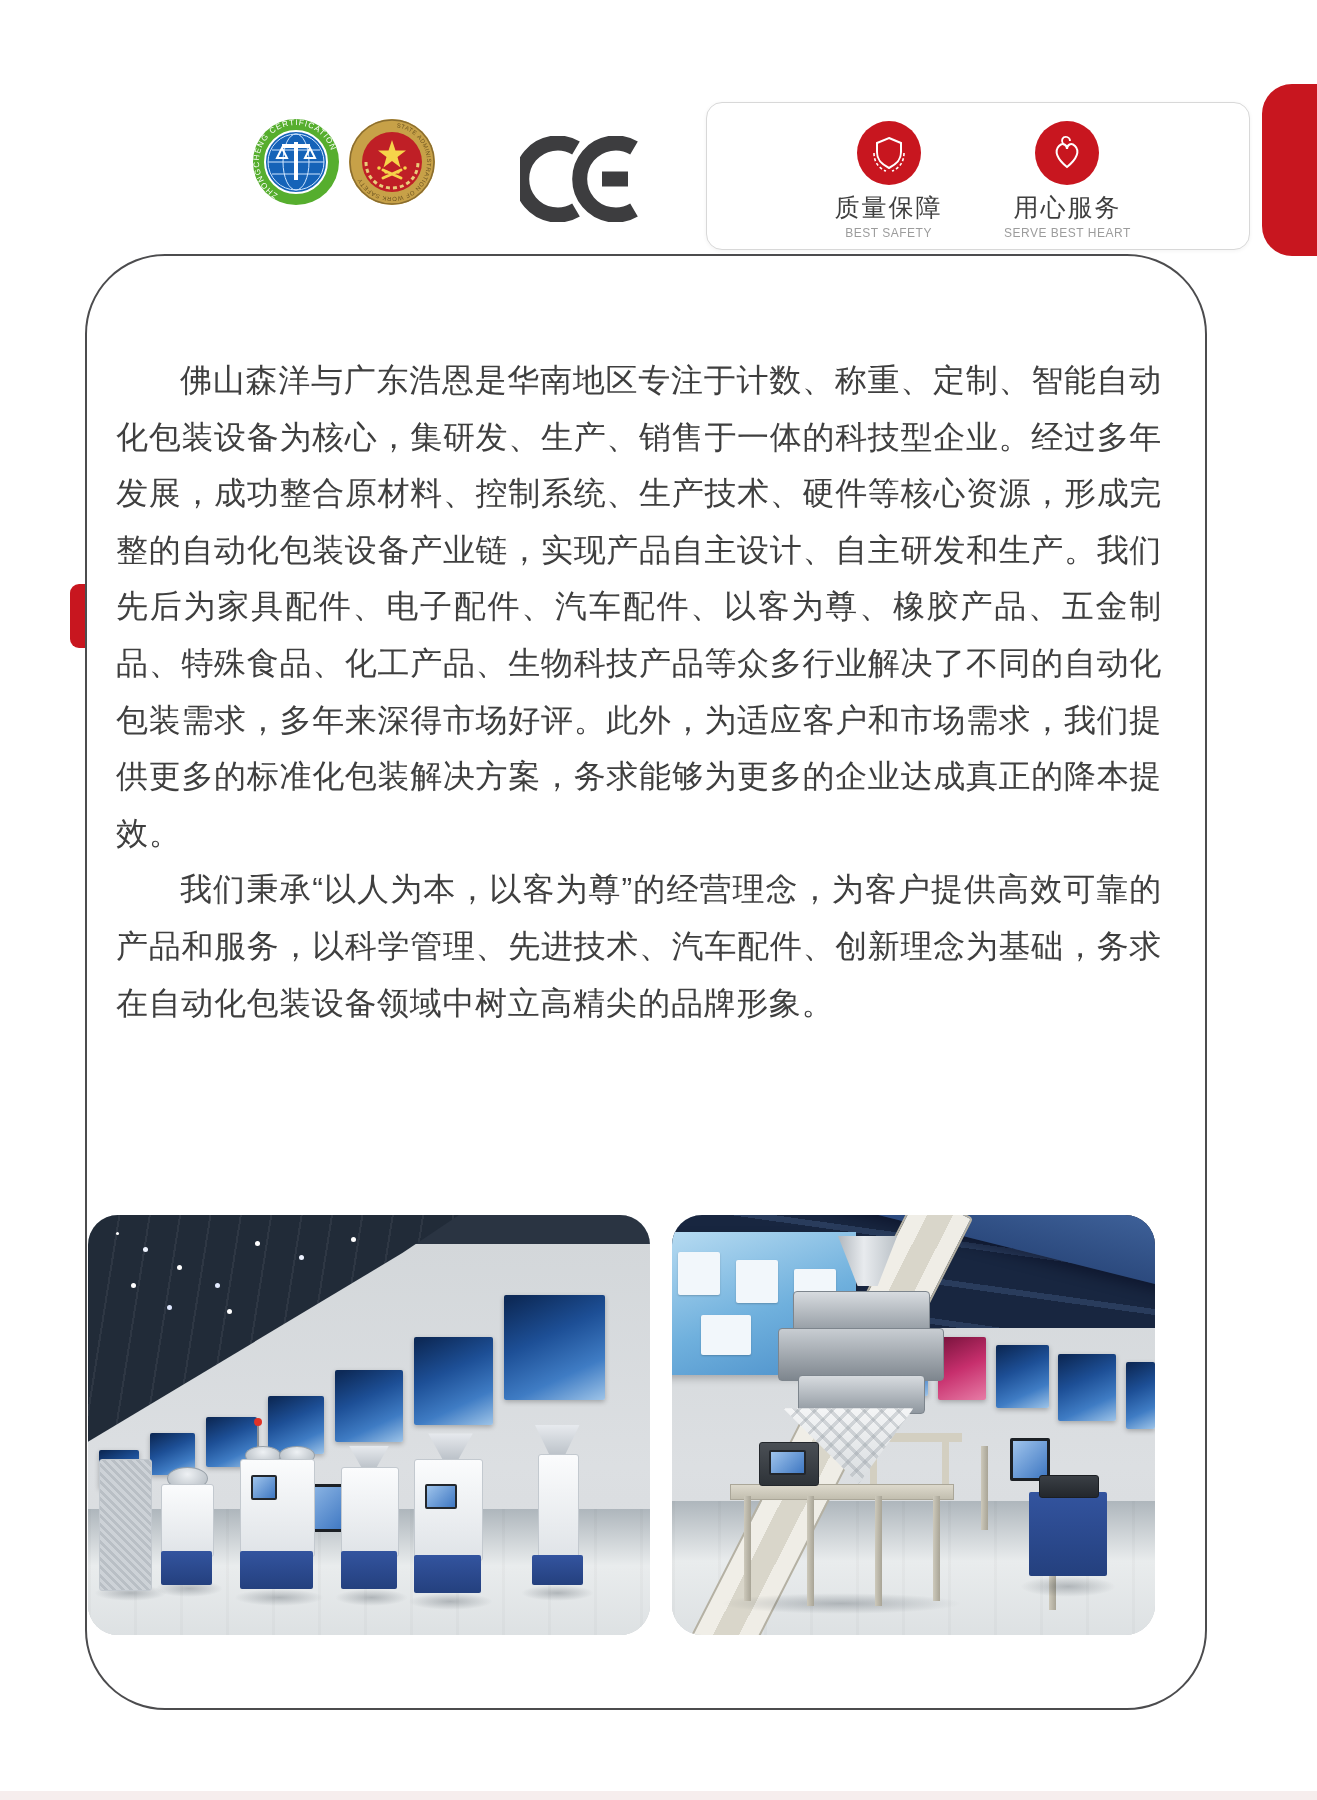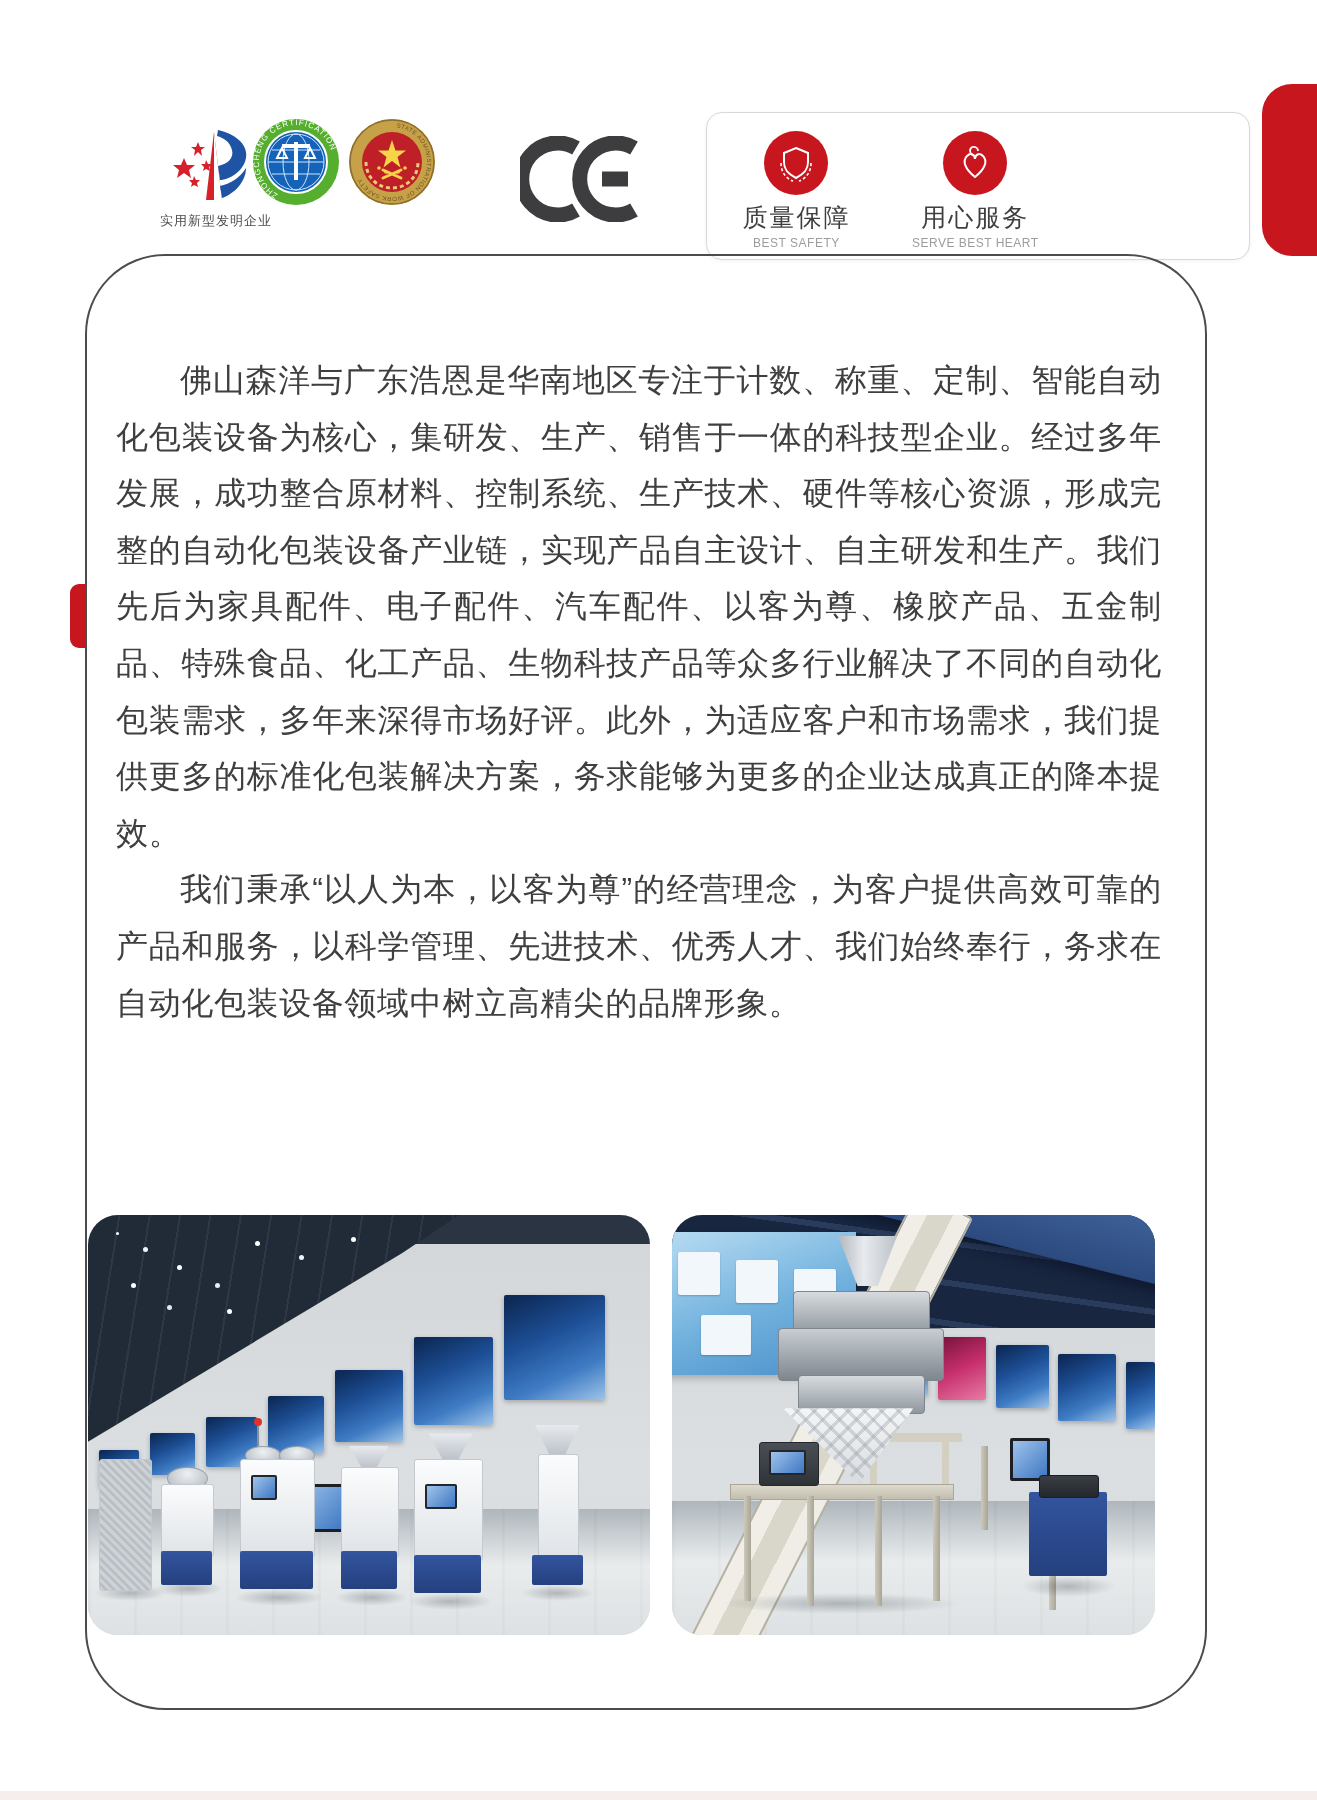--- a/index.html
+++ b/index.html
@@ -4,23 +4,23 @@
 <style>
   html,body{margin:0;padding:0;background:#ffffff;}
   .page{position:relative;width:1317px;height:1800px;background:#fff;overflow:hidden;
         font-family:"Liberation Sans","DejaVu Sans",sans-serif;}
 
   
   .logo{position:absolute;text-align:center;}
   .logo-label{font-size:13px;color:#4c4c4c;margin-top:4px;white-space:nowrap;letter-spacing:1px;}
 
   
-  .values-card{position:absolute;left:706px;top:112px;width:542px;height:146px;background:#fff;
+  .values-card{position:absolute;left:706px;top:102px;width:542px;height:146px;background:#fff;
                border:1px solid #d8d8d8;border-radius:16px;box-shadow:0 1px 4px rgba(0,0,0,.05);
-               display:flex;justify-content:flex-start;align-items:flex-start;}
+               display:flex;justify-content:center;align-items:flex-start;}
   .value-item{width:33%;text-align:center;padding-top:18px;}
   .value-icon{width:64px;height:64px;border-radius:50%;background:#c8161f;margin:0 auto;
               display:flex;align-items:center;justify-content:center;}
   .value-cn{font-size:25px;color:#3f3f3f;letter-spacing:2px;margin-top:6px;}
   .value-en{font-size:12px;color:#9c9c9c;letter-spacing:.5px;margin-top:2px;}
 
   
   .red-tab{position:absolute;left:1262px;top:84px;width:55px;height:172px;background:#c8161f;
            border-radius:30px 0 0 30px;}
   .red-sliver{position:absolute;left:70px;top:584px;width:16px;height:64px;background:#c8161f;
@@ -93,35 +93,20 @@
         clip-path:polygon(0 0,100% 0,58% 100%);}
   .rp-funnel{position:absolute;background:linear-gradient(90deg,#9aa2aa,#e8ebee 45%,#aab2b9);
         clip-path:polygon(14% 0,86% 0,62% 100%,38% 100%);}
 </style>
 </head>
 <body>
 
 <div class="page">
 
 
-  <div class="logo" style="left:158px;top:126px;width:116px;">
-    <svg width="92" height="78" viewBox="0 0 92 78">
-      <g fill="#d6202a">
-        <polygon points="14,32 17,39 25,39 19,44 21,52 14,47 7,52 9,44 3,39 11,39"></polygon>
-        <polygon points="28,16 30,21 35,21 31,24 32,30 28,26 24,30 25,24 21,21 26,21"></polygon>
-        <polygon points="36,34 38,38 42,38 39,41 40,45 36,43 33,45 34,41 31,38 35,38"></polygon>
-        <polygon points="24,50 26,54 30,54 27,57 28,61 24,59 21,61 22,57 19,54 23,54"></polygon>
-      </g>
-      <polygon fill="#d6202a" points="44,6 52,74 36,74"></polygon>
-      <polygon fill="#ffffff" points="44,6 52,74 44,74"></polygon>
-      <path fill="#1f54a5" d="M48 4 C74 10 84 28 70 44 C62 52 54 54 50 54 L48 40 C58 38 64 32 62 24 C60 16 54 12 47 10 Z"></path>
-      <path fill="#1f54a5" d="M50 60 C60 58 70 52 76 42 C76 56 64 68 52 72 Z"></path>
-    </svg>
-    <div class="logo-label">实用新型发明企业</div>
-  </div>
 
   <div class="logo" style="left:252px;top:118px;">
     <svg width="88" height="88" viewBox="0 0 88 88">
       <circle cx="44" cy="44" r="43" fill="#56ae2e"></circle>
       <circle cx="44" cy="44" r="31" fill="#1563b8" stroke="#ffffff" stroke-width="2"></circle>
       <ellipse cx="44" cy="44" rx="28" ry="28" fill="none" stroke="#cfe6ff" stroke-width="1"></ellipse>
       <ellipse cx="44" cy="44" rx="13" ry="28" fill="none" stroke="#cfe6ff" stroke-width="1"></ellipse>
       <line x1="16" y1="44" x2="72" y2="44" stroke="#cfe6ff" stroke-width="1"></line>
       <line x1="20" y1="32" x2="68" y2="32" stroke="#cfe6ff" stroke-width="1"></line>
       <line x1="20" y1="56" x2="68" y2="56" stroke="#cfe6ff" stroke-width="1"></line>
@@ -192,21 +177,21 @@
     </div>
   </div>
 
   <div class="red-tab"></div>
   <div class="red-sliver"></div>
   <div class="outline-box"></div>
   <div class="bottom-strip"></div>
 
   <div class="intro">
     <p>佛山森洋与广东浩恩是华南地区专注于计数、称重、定制、智能自动化包装设备为核心，集研发、生产、销售于一体的科技型企业。经过多年发展，成功整合原材料、控制系统、生产技术、硬件等核心资源，形成完整的自动化包装设备产业链，实现产品自主设计、自主研发和生产。我们先后为家具配件、电子配件、汽车配件、以客为尊、橡胶产品、五金制品、特殊食品、化工产品、生物科技产品等众多行业解决了不同的自动化包装需求，多年来深得市场好评。此外，为适应客户和市场需求，我们提供更多的标准化包装解决方案，务求能够为更多的企业达成真正的降本提效。</p>
-    <p>我们秉承“以人为本，以客为尊”的经营理念，为客户提供高效可靠的产品和服务，以科学管理、先进技术、优秀人才、我们始终奉行，务求在自动化包装设备领域中树立高精尖的品牌形象。</p>
+    <p>我们秉承“以人为本，以客为尊”的经营理念，为客户提供高效可靠的产品和服务，以科学管理、先进技术、汽车配件、创新理念为基础，务求在自动化包装设备领域中树立高精尖的品牌形象。</p>
   </div>
 
   <div class="photo photo-left">
     <div class="wall"></div>
     <div class="floor"></div>
     <div class="lp-strip"></div>
     <div class="lp-ceiling"></div>
     <div class="lp-lights"></div>
 
     <div class="poster" style="left:2%;top:56%;width:7%;height:9%;"></div>

